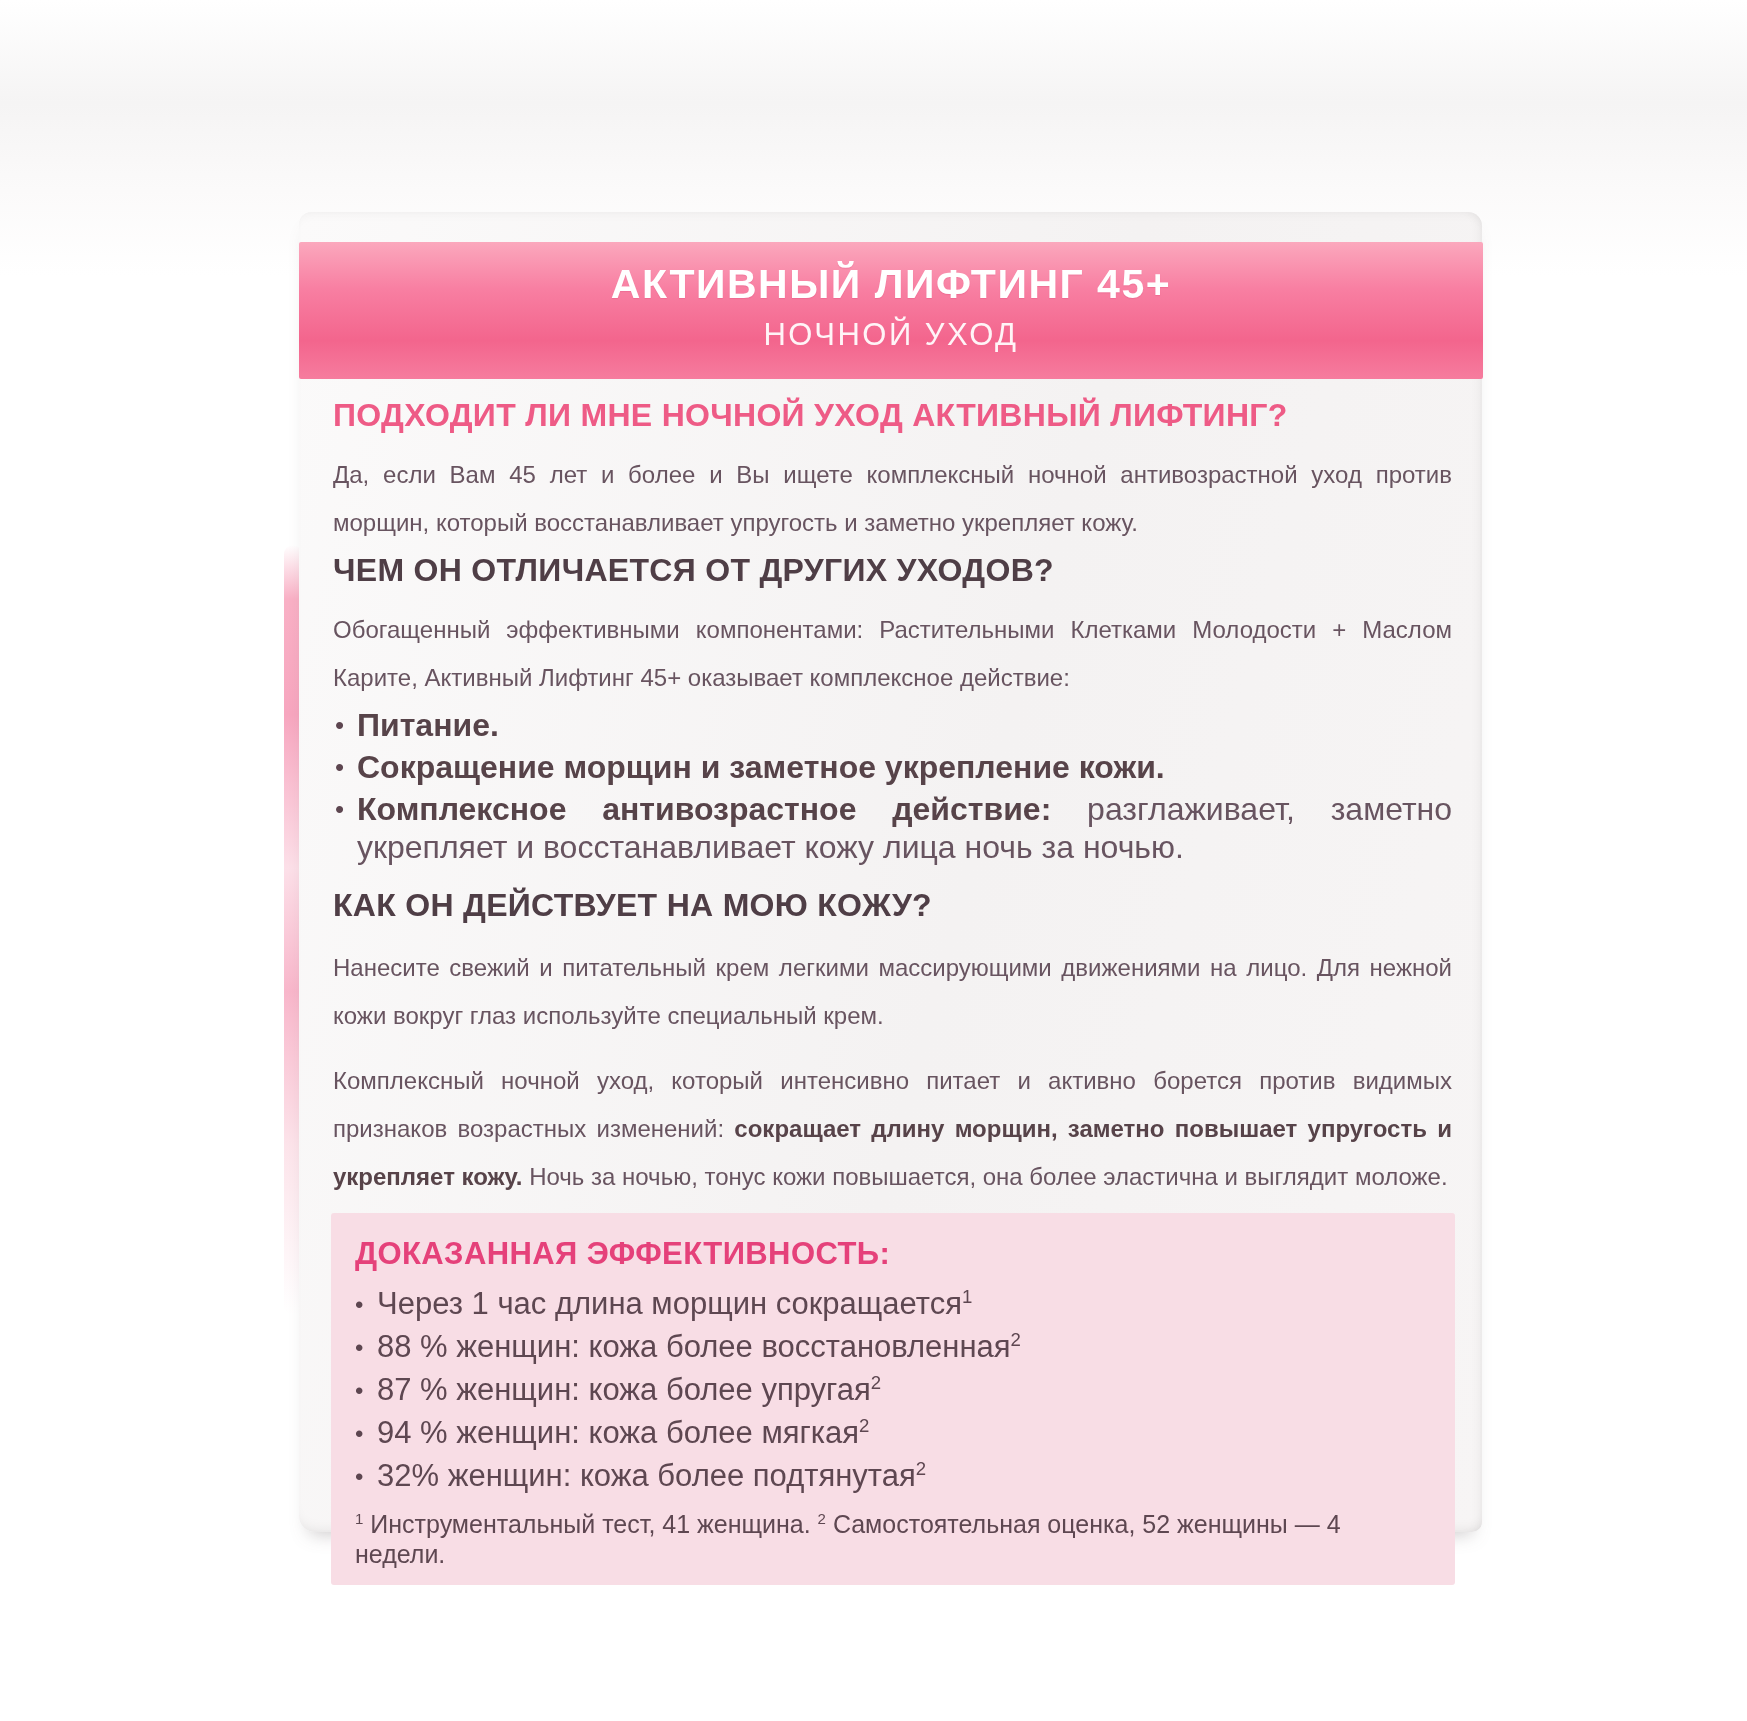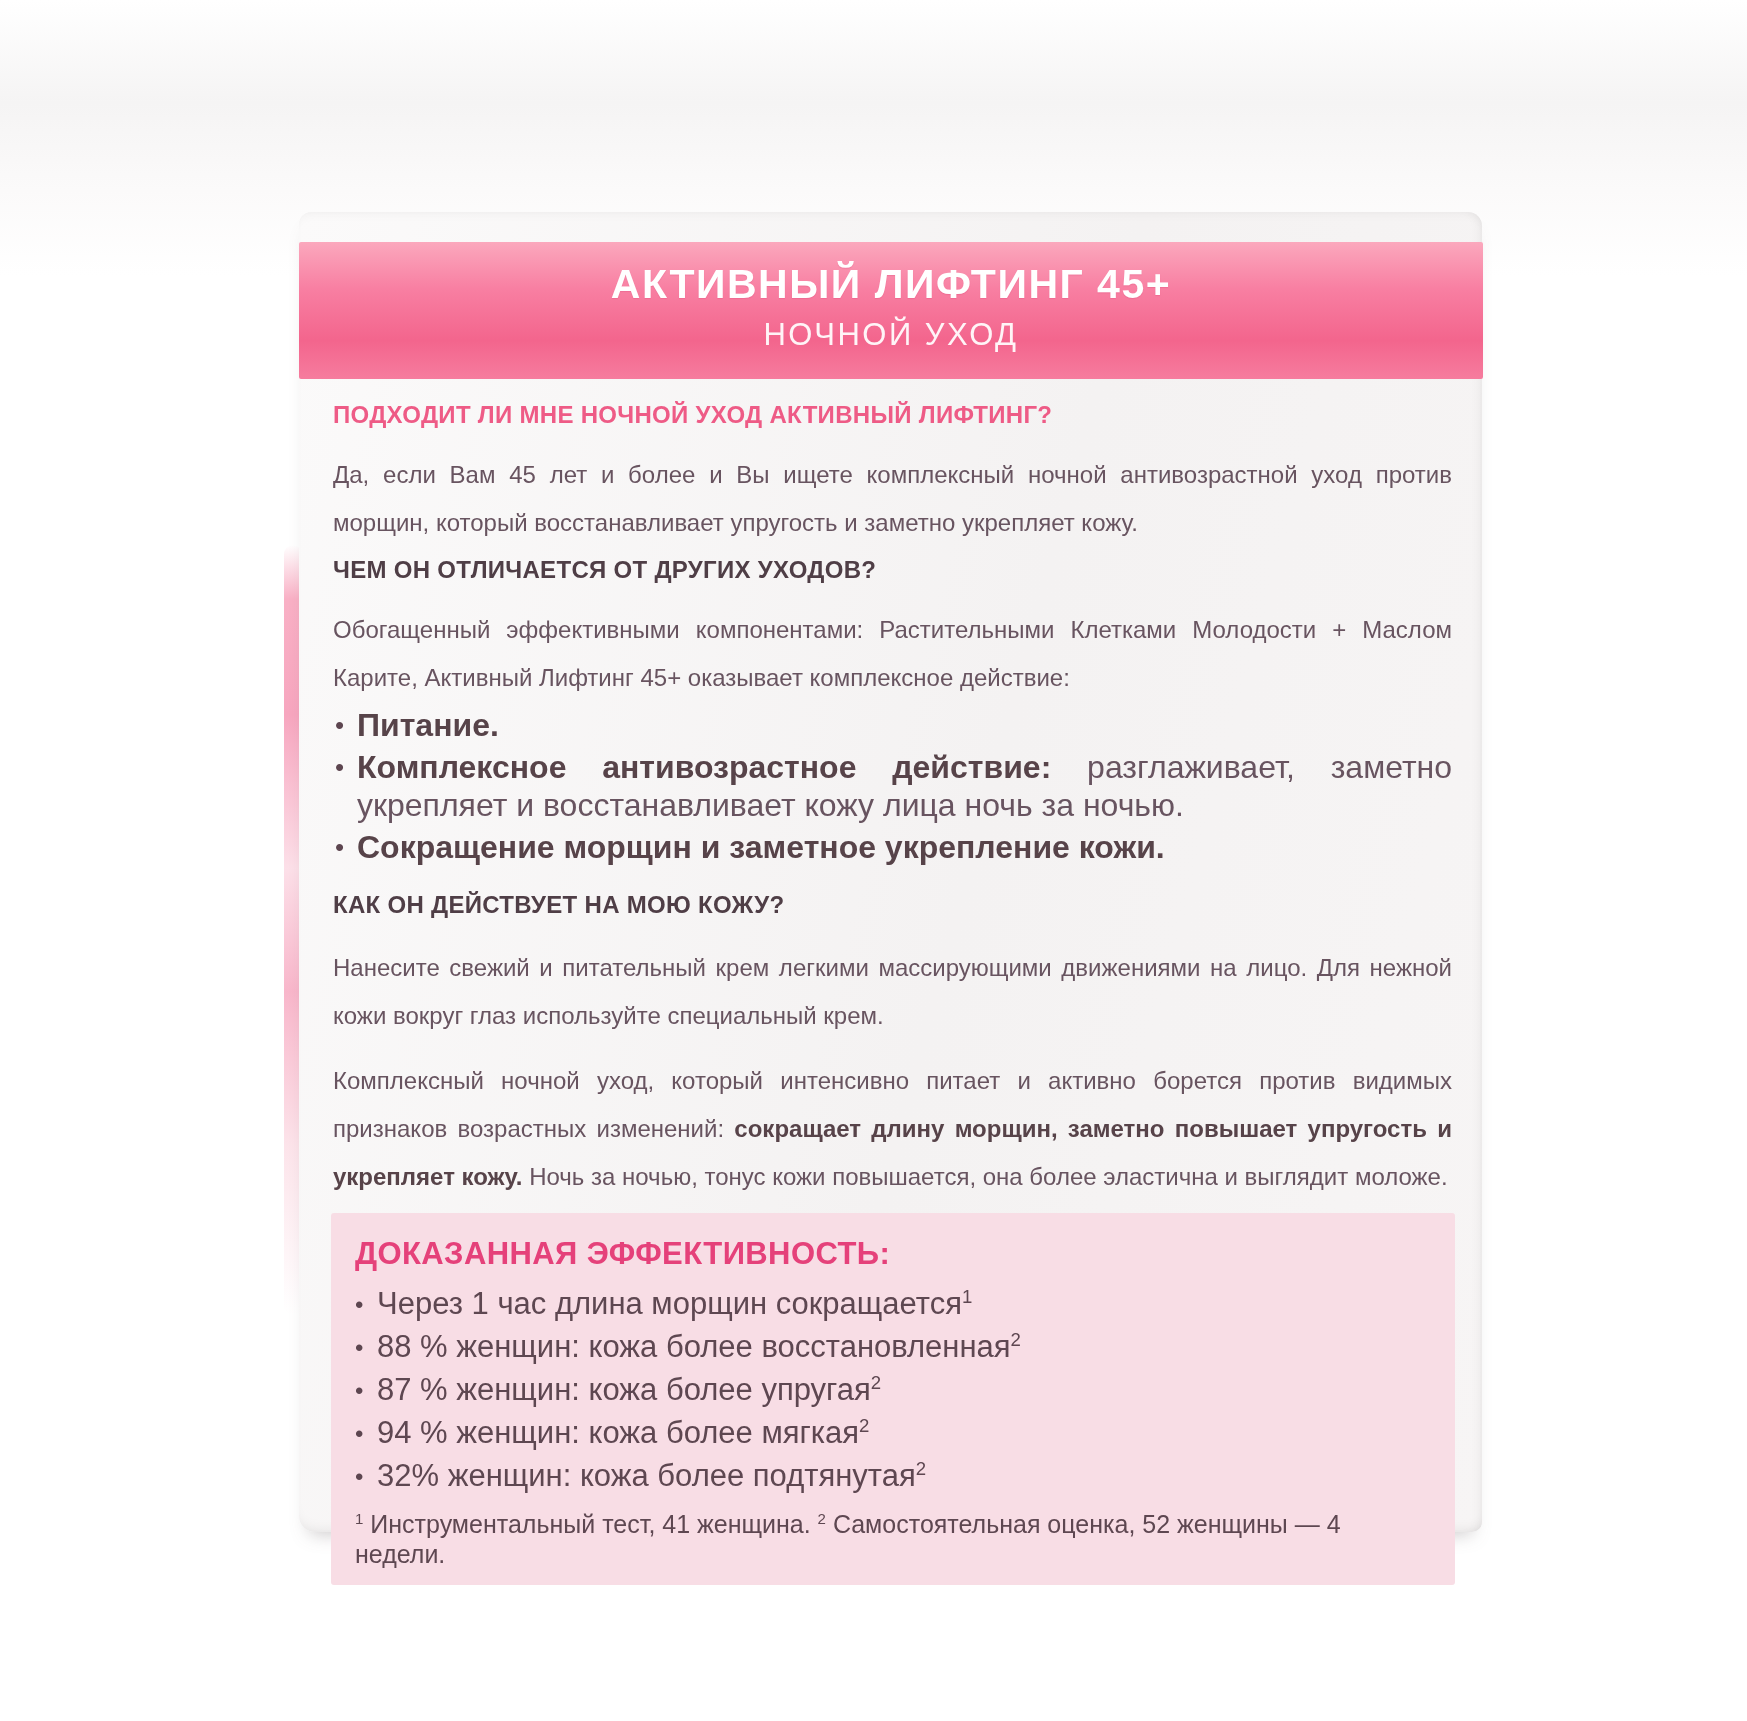--- a/index.html
+++ b/index.html
@@ -37,21 +37,21 @@
   }
   .banner-title{
     padding-top:19px;font-size:41px;font-weight:700;letter-spacing:1.5px;
     text-shadow:0 1px 1px rgba(215,60,110,0.25);
   }
   .banner-subtitle{
     margin-top:9px;font-size:31px;font-weight:400;letter-spacing:2.5px;
     color:rgba(255,255,255,0.93);
   }
   .content{padding:0 30px 0 34px;color:#685460;}
-  .h{font-size:24px;line-height:38px;font-weight:700;margin:0;letter-spacing:0.3px;}
+  .h{font-size:32px;line-height:38px;font-weight:700;margin:0;letter-spacing:0.3px;}
   .h.pink{color:#ee5b86;margin-top:17px;}
   .h.dark{color:#4f3e46;}
   .body{font-size:24px;line-height:48px;margin:17px 0 0 0;text-align:justify;}
   .b{font-weight:700;color:#574349;}
   .mt{margin-top:4px;}
   ul{list-style:none;margin:0;padding:0;}
   .bullets li{
     position:relative;padding-left:24px;font-size:32px;line-height:38px;
     margin:4px 0 0 0;text-align:justify;
   }
@@ -91,22 +91,22 @@
     <div class="content">
 
       <h2 class="h pink">ПОДХОДИТ ЛИ МНЕ НОЧНОЙ УХОД АКТИВНЫЙ ЛИФТИНГ?</h2>
       <p class="body">Да, если Вам 45 лет и более и Вы ищете комплексный ночной антивозрастной уход против морщин, который восстанавливает упругость и заметно укрепляет кожу.</p>
 
       <h2 class="h dark mt">ЧЕМ ОН ОТЛИЧАЕТСЯ ОТ ДРУГИХ УХОДОВ?</h2>
       <p class="body">Обогащенный эффективными компонентами: Растительными Клетками Молодости + Маслом Карите, Активный Лифтинг 45+ оказывает комплексное действие:</p>
 
       <ul class="bullets">
         <li><span class="b">Питание.</span><span></span></li>
+        <li><span class="b">Сокращение морщин и заметное укрепление кожи.</span><span></span></li>
         <li><span class="b">Комплексное антивозрастное действие:</span><span> разглаживает, заметно укрепляет и восстанавливает кожу лица ночь за ночью.</span></li>
-        <li><span class="b">Сокращение морщин и заметное укрепление кожи.</span><span></span></li>
       </ul>
 
       <h2 class="h dark h3gap">КАК ОН ДЕЙСТВУЕТ НА МОЮ КОЖУ?</h2>
       <p class="body apply">Нанесите свежий и питательный крем легкими массирующими движениями на лицо. Для нежной кожи вокруг глаз используйте специальный крем.</p>
 
       <p class="body"><span>Комплексный ночной уход, который интенсивно питает и активно борется против видимых признаков возрастных изменений: </span><span class="b">сокращает длину морщин, заметно повышает упругость и укрепляет кожу.</span><span> Ночь за ночью, тонус кожи повышается, она более эластична и выглядит моложе.</span></p>
 
       <div class="proven">
         <h2 class="proven-title">ДОКАЗАННАЯ ЭФФЕКТИВНОСТЬ:</h2>
         <ul class="proven-list">

